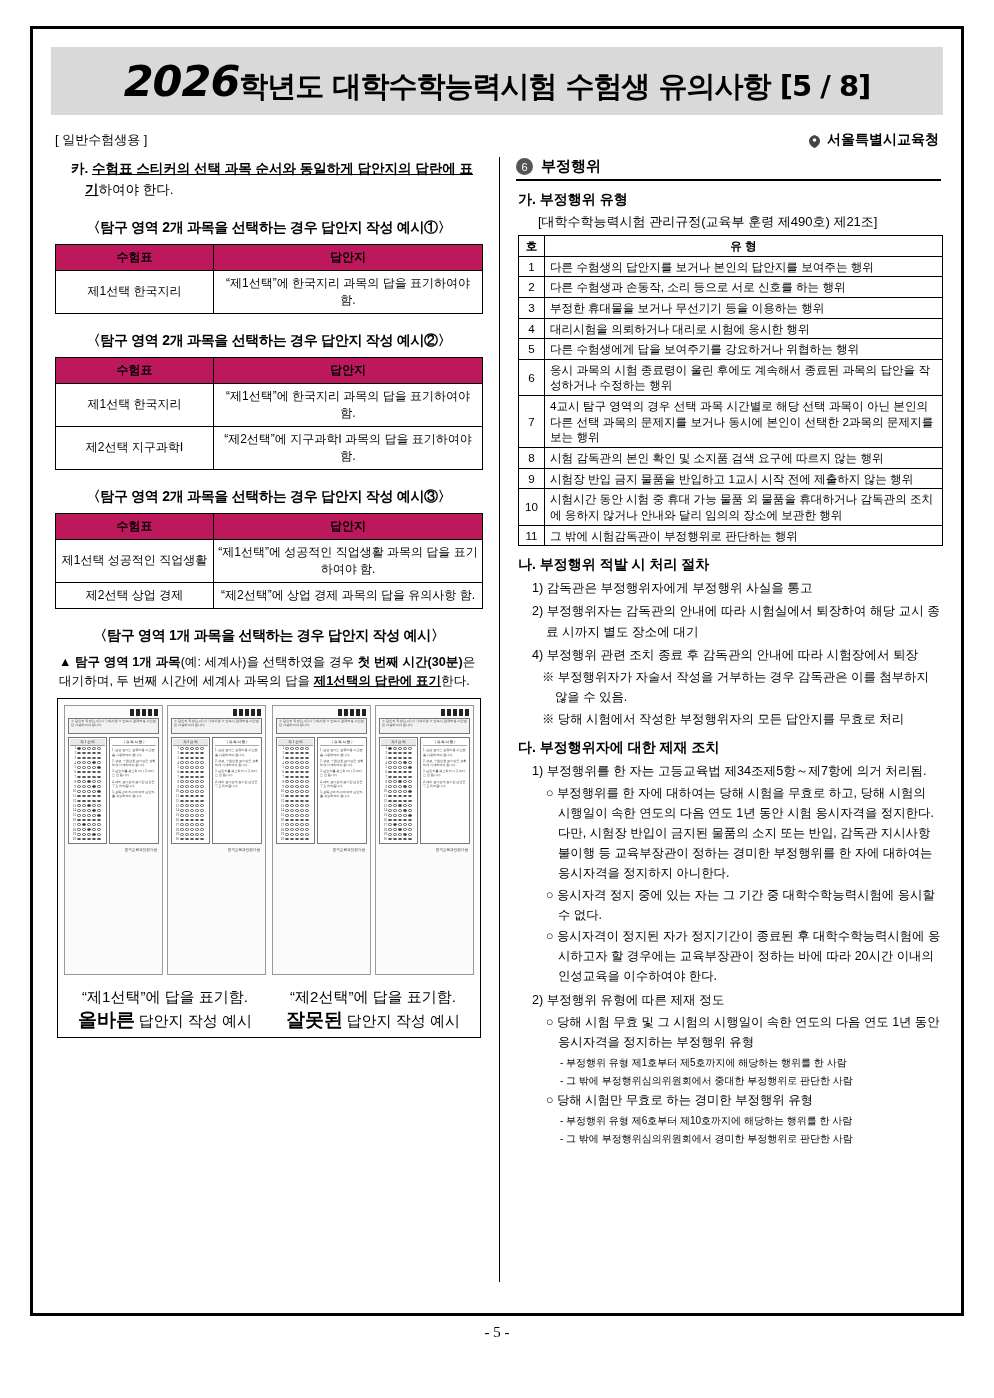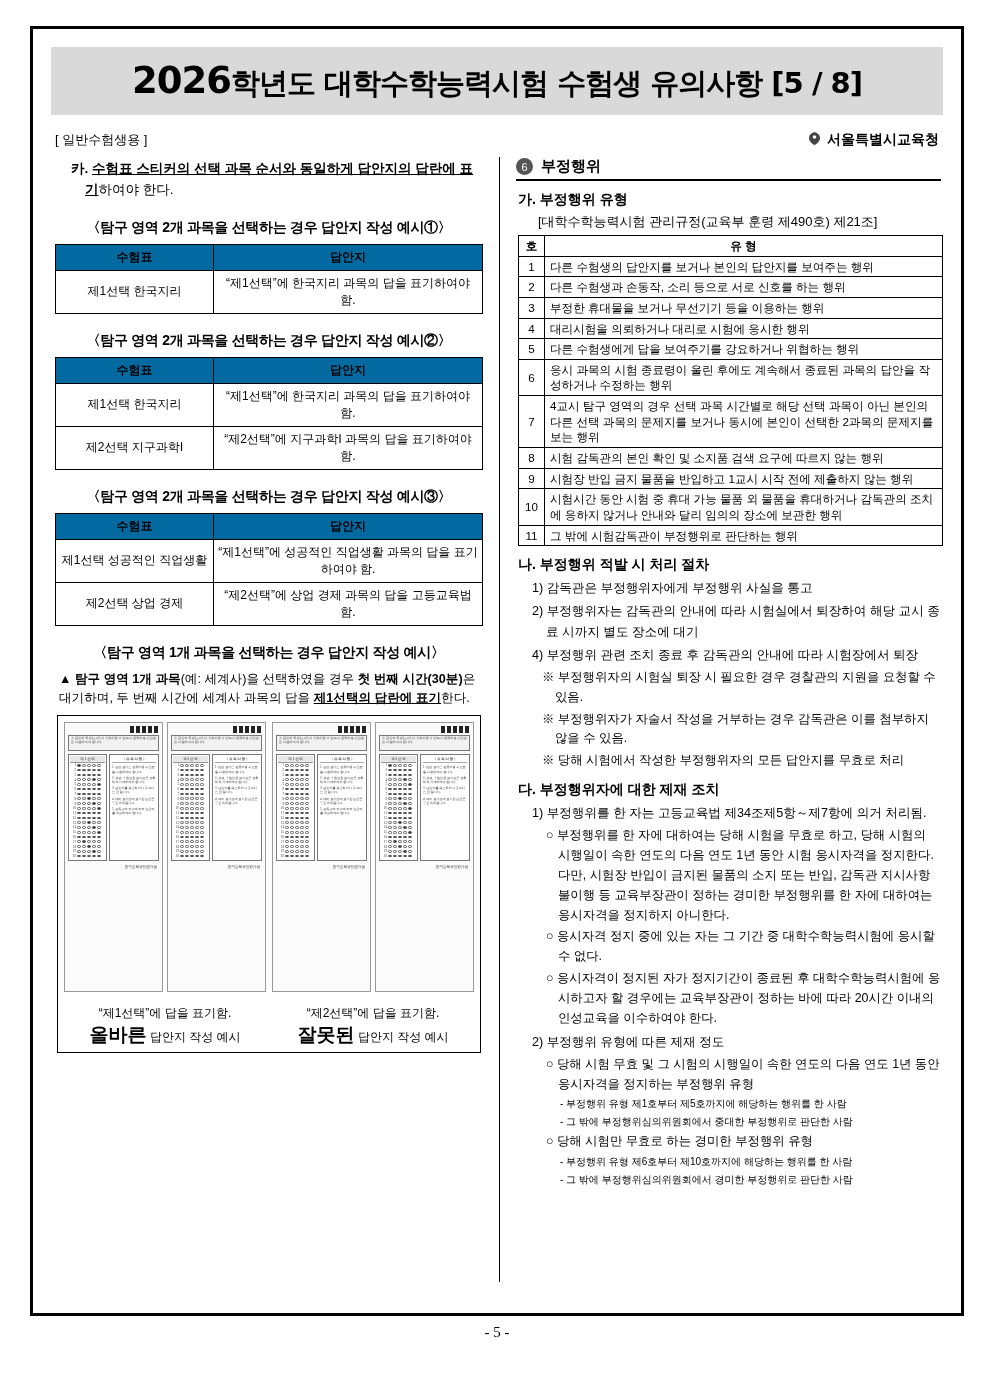--- a/index.html
+++ b/index.html
@@ -28,32 +28,32 @@
     display: flex; align-items: center; justify-content: center;
     margin: 4px 2px 0 2px;
   }
   .title-banner .t {
     font-family: "DejaVu Sans", sans-serif;
     font-weight: bold;
     font-size: 29px;
     letter-spacing: -1px;
     white-space: nowrap;
   }
-  .title-banner .big { font-size: 37px; }
+  .title-banner .big { font-size: 43px; font-style: italic; }
   
   .subhead {
     display: flex; justify-content: space-between; align-items: center;
     margin: 16px 6px 8px 6px;
     font-size: 13px;
   }
   .subhead .left { font-family: "Liberation Sans", sans-serif; }
   .subhead .right {
     font-family: "Liberation Sans", sans-serif;
     font-weight: bold; font-size: 14px;
-    display: flex; align-items: flex-start; gap: 5px;
+    display: flex; align-items: flex-end; gap: 5px;
   }
   .logo-mark {
     display:inline-block; width:15px; height:15px;
     position: relative;
   }
   
   .cols {
     display: flex;
     margin-top: 4px;
     height: 1125px;
@@ -86,21 +86,21 @@
     width: 100%;
     border-collapse: collapse;
     font-size: 12px;
     font-family: "Liberation Sans", sans-serif;
   }
   table.ex th, table.ex td {
     border: 1px solid #000;
     padding: 4px 3px;
     text-align: center;
   }
-  table.ex th { font-weight: bold; background: #0369a1; }
+  table.ex th { font-weight: bold; background: #be185d; }
   table.ex .c1 { width: 37%; }
 
   .note {
     font-size: 12.6px; line-height: 1.55;
     margin: 8px 4px 6px 4px;
     text-indent: 0;
   }
 
   
   .omr-wrap {
@@ -140,21 +140,21 @@
   .omr-row .o { width:4px; height:2.6px; border:0.4px solid #555; border-radius:2px; }
   .omr-note {
     border:1px solid #777; flex:1.25; padding:2px; background:#fff;
     font-size:3.1px; line-height:1.35; color:#333;
   }
   .omr-note .nt { text-align:center; font-weight:bold; border-bottom:1px solid #aaa; padding-bottom:1px; margin-bottom:2px; font-size:3.4px;}
   .omr-note p { margin:0 0 2px 0; }
   .omr-foot { text-align:right; font-size:3.6px; padding:2px 5px 0 0; color:#222; }
   .omr-caption { text-align:center; margin-top:6px; font-size:12.5px; font-family:"Liberation Sans", sans-serif;}
   .omr-caption .big { font-weight:bold; font-size:19px; }
-  .omr-caption .sm { font-size:12px;margin-top:13px; }
+  .omr-caption .sm { font-size:15px;margin-top:13px; }
 
   
   .sec-head {
     display:flex; align-items:center; gap:8px;
     border-bottom: 2px solid #000;
     padding-bottom: 3px;
     margin-bottom: 10px;
   }
   .circnum {
     width:17px; height:17px; border-radius:50%;
@@ -284,21 +284,21 @@
               <tr>
             <th class="c1">수험표</th>
             <th>답안지</th>
           </tr>
           <tr>
             <td>제1선택 성공적인 직업생활</td>
             <td>“제1선택”에 성공적인 직업생활 과목의 답을 표기하여야 함.</td>
           </tr>
           <tr>
             <td>제2선택 상업 경제</td>
-            <td>“제2선택”에 상업 경제 과목의 답을 고등교육법 함.</td>
+            <td>“제2선택”에 상업 경제 과목의 답을 유의사항 함.</td>
           </tr>
         </tbody>
           </table>
 
         <div class="ex-title">〈탐구 영역 1개 과목을 선택하는 경우 답안지 작성 예시〉</div>
         <div class="note ln">
           <span>▲</span>
           <span class="bold">탐구 영역 1개 과목</span><span>(예: 세계사)을 선택하였을 경우 </span><span class="bold">첫 번째 시간(30분)</span><span>은 대기하며, 두 번째 시간에 세계사 과목의 답을 </span><span class="u">제1선택의 답란에 표기</span><span>한다.</span>
         </div>
 
@@ -1130,21 +1130,20 @@
                 <td class="no">11</td>
                 <td class="ty">그 밖에 시험감독관이 부정행위로 판단하는 행위</td>
               </tr>
         </tbody>
           </table>
 
         <div class="sub-head">나. 부정행위 적발 시 처리 절차</div>
         <div class="li1 ln">1) 감독관은 부정행위자에게 부정행위 사실을 통고</div>
         <div class="li1 ln">2) 부정행위자는 감독관의 안내에 따라 시험실에서 퇴장하여 해당 교시 종료 시까지 별도 장소에 대기</div>
         <div class="li1 ln">4) 부정행위 관련 조치 종료 후 감독관의 안내에 따라 시험장에서 퇴장</div>
-        <div class="lix ln">※ 부정행위자의 시험실 퇴장 시 필요한 경우 경찰관의 지원을 요청할 수 있음.</div>
         <div class="lix ln">※ 부정행위자가 자술서 작성을 거부하는 경우 감독관은 이를 첨부하지 않을 수 있음.</div>
         <div class="lix ln">※ 당해 시험에서 작성한 부정행위자의 모든 답안지를 무효로 처리</div>
 
         <div class="sub-head">다. 부정행위자에 대한 제재 조치</div>
         <div class="li1 ln">1) 부정행위를 한 자는 고등교육법 제34조제5항～제7항에 의거 처리됨.</div>
         <div class="li2 ln">○ 부정행위를 한 자에 대하여는 당해 시험을 무효로 하고, 당해 시험의 시행일이 속한 연도의 다음 연도 1년 동안 시험 응시자격을 정지한다. 다만, 시험장 반입이 금지된 물품의 소지 또는 반입, 감독관 지시사항 불이행 등 교육부장관이 정하는 경미한 부정행위를 한 자에 대하여는 응시자격을 정지하지 아니한다.</div>
         <div class="li2 ln">○ 응시자격 정지 중에 있는 자는 그 기간 중 대학수학능력시험에 응시할 수 없다.</div>
         <div class="li2 ln">○ 응시자격이 정지된 자가 정지기간이 종료된 후 대학수학능력시험에 응시하고자 할 경우에는 교육부장관이 정하는 바에 따라 20시간 이내의 인성교육을 이수하여야 한다.</div>
 
         <div class="li1 ln">2) 부정행위 유형에 따른 제재 정도</div>

